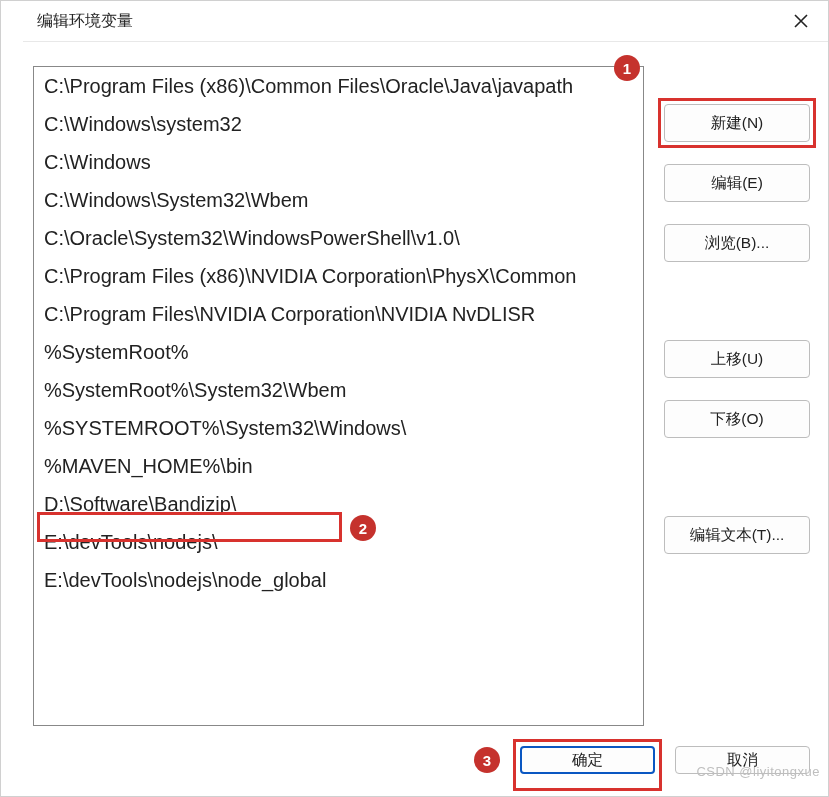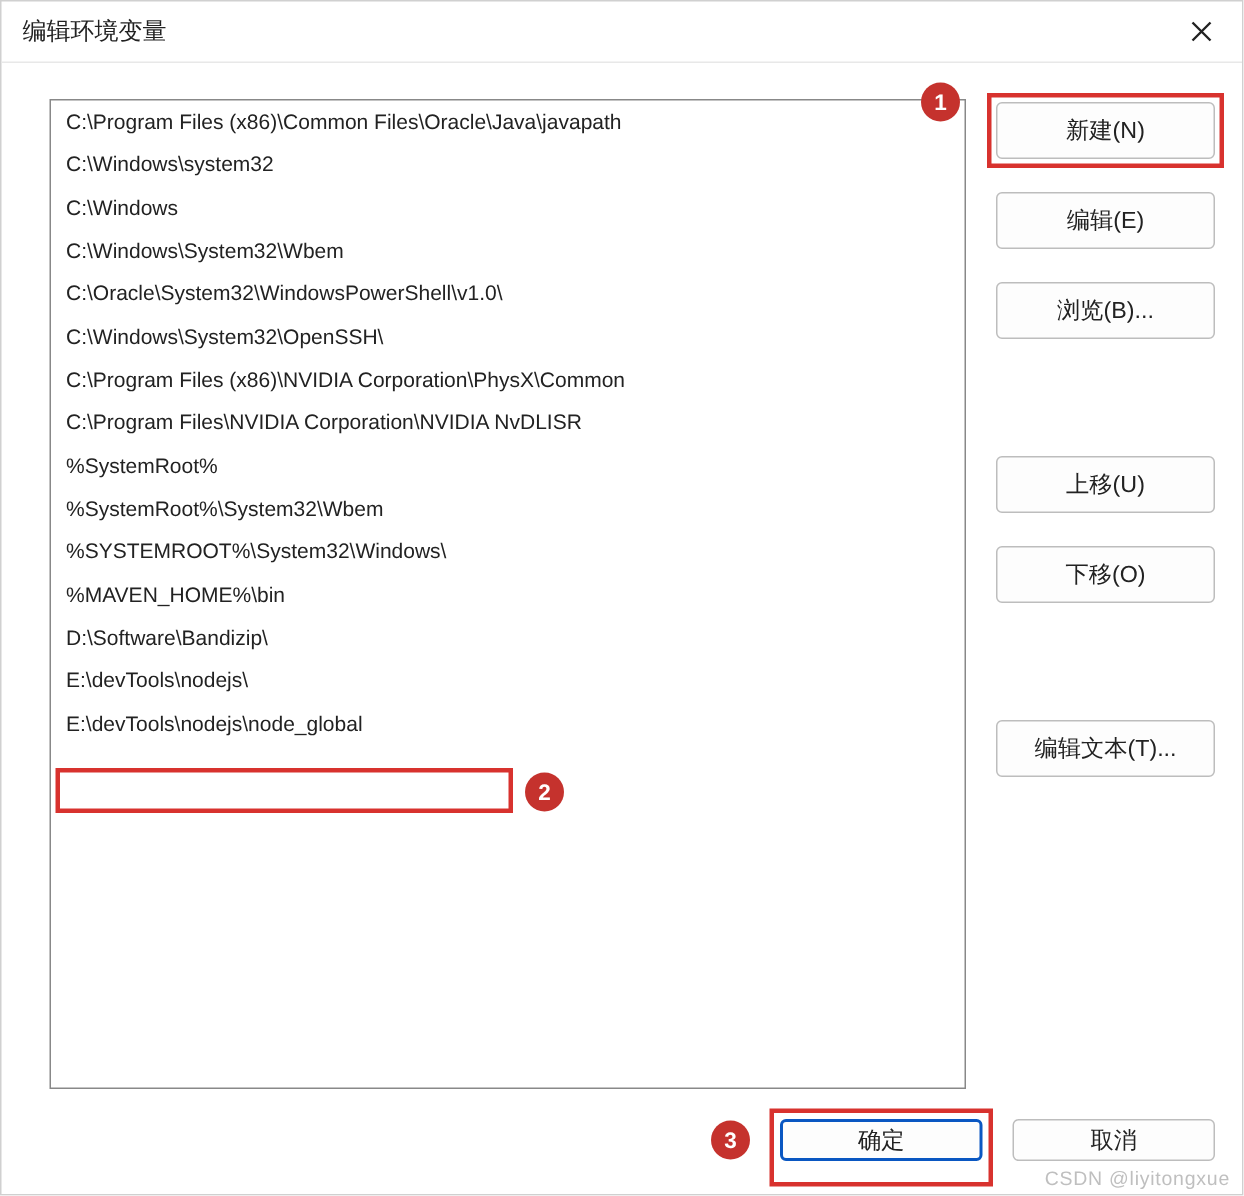--- a/index.html
+++ b/index.html
@@ -23,20 +23,21 @@
       display: flex;
       flex-direction: column;
     }
     .titlebar {
       display: flex;
       align-items: center;
       justify-content: space-between;
       padding: 6px 10px 6px 14px;
       border-bottom: 1px solid #e8e8e8;
       color: #222;
+      margin-left: 22px;
     }
     .title-text {
       font-size: 16px;
     }
     .close-btn {
       width: 34px;
       height: 28px;
       display: flex;
       align-items: center;
       justify-content: center;
@@ -53,21 +54,21 @@
     }
     .listbox {
       flex: 1;
       border: 1px solid #888;
       background: #fff;
       overflow: hidden;
       position: relative;
     }
     .list-item {
       padding: 3.5px 10px 3.5px 10px;
-      font-size: 14px;
+      font-size: 20px;
       color: #222;
       cursor: default;
       white-space: nowrap;
       line-height: 1.55;
     }
     .buttons-col {
       width: 146px;
       display: flex;
       flex-direction: column;
       gap: 22px;
@@ -120,21 +121,21 @@
       font-size: 15px;
       font-weight: bold;
       display: flex;
       align-items: center;
       justify-content: center;
       pointer-events: none;
     }
     .watermark {
       position: absolute;
       right: 8px;
-      bottom: 3px;
+      bottom: 17px;
       font-size: 13px;
       color: #bfbfbf;
       letter-spacing: 0.5px;
     }
   </style>
 </head>
 <body>
 
 <div class="dialog">
   <div class="titlebar">
@@ -146,39 +147,38 @@
     </div>
   </div>
 
   <div class="body">
     <div class="listbox">
       <div class="list-item">C:\Program Files (x86)\Common Files\Oracle\Java\javapath</div>
       <div class="list-item">C:\Windows\system32</div>
       <div class="list-item">C:\Windows</div>
       <div class="list-item">C:\Windows\System32\Wbem</div>
       <div class="list-item">C:\Oracle\System32\WindowsPowerShell\v1.0\</div>
-      <div class="list-item">C:\Windows\System32\OpenSSH\</div>
       <div class="list-item">C:\Program Files (x86)\NVIDIA Corporation\PhysX\Common</div>
       <div class="list-item">C:\Program Files\NVIDIA Corporation\NVIDIA NvDLISR</div>
       <div class="list-item">%SystemRoot%</div>
       <div class="list-item">%SystemRoot%\System32\Wbem</div>
       <div class="list-item">%SYSTEMROOT%\System32\Windows\</div>
       <div class="list-item">%MAVEN_HOME%\bin</div>
       <div class="list-item">D:\Software\Bandizip\</div>
       <div class="list-item">E:\devTools\nodejs\</div>
       <div class="list-item">E:\devTools\nodejs\node_global</div>
 
       <div class="annot" style="left:3px; top:445px; width:305px; height:30px;"></div>
       <div class="annot-circle" style="left:316px; top:448px;">
           <span>2</span>
         </div>
     </div>
 
     <div class="buttons-col">
-      <div style="position:relative;">
+      <div style="position:relative;margin-top:36px;">
         <div class="annot" style="left:-6px; top:-6px; width:158px; height:50px;"></div>
         <button class="btn">新建(N)</button>
       </div>
       <button class="btn">编辑(E)</button>
       <button class="btn">浏览(B)...</button>
       <div class="gap-large"></div>
       <button class="btn">上移(U)</button>
       <button class="btn">下移(O)</button>
       <div class="gap-large"></div>
       <button class="btn">编辑文本(T)...</button>

